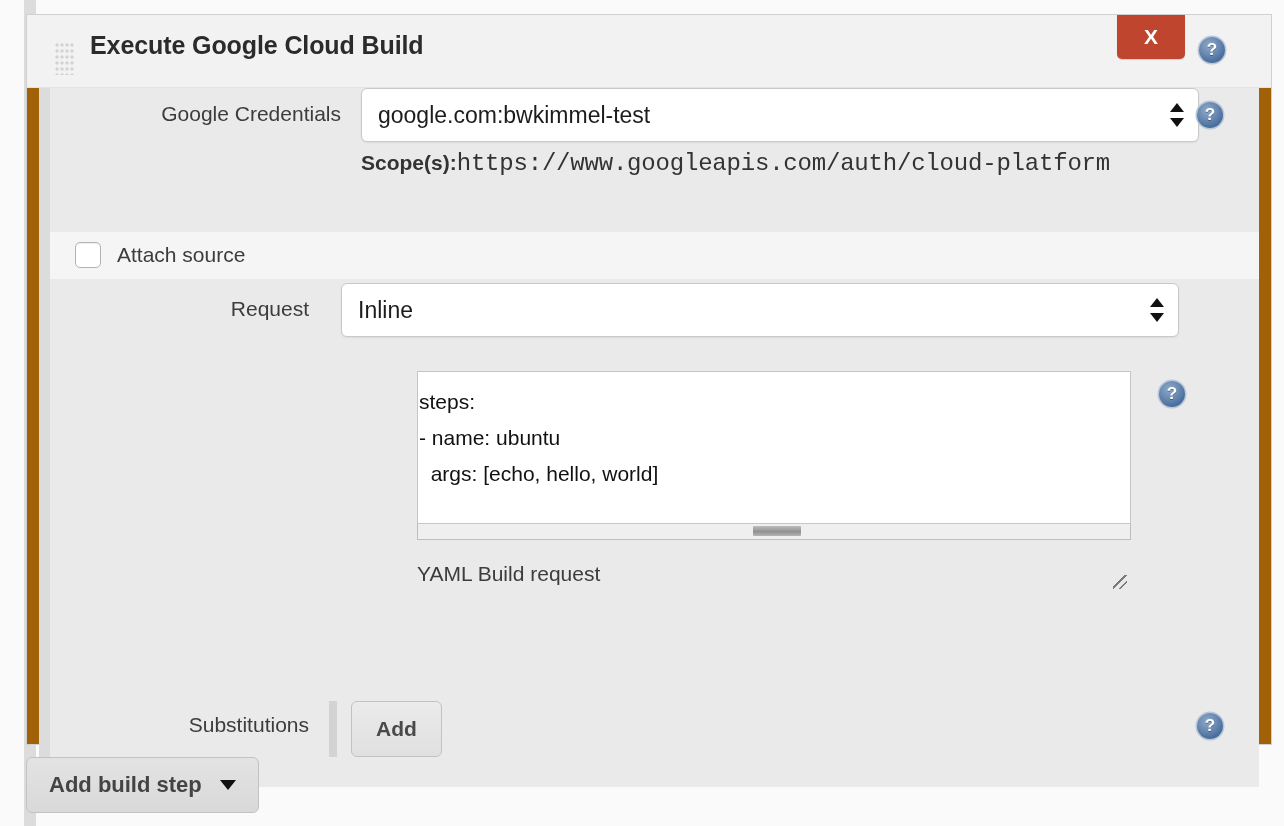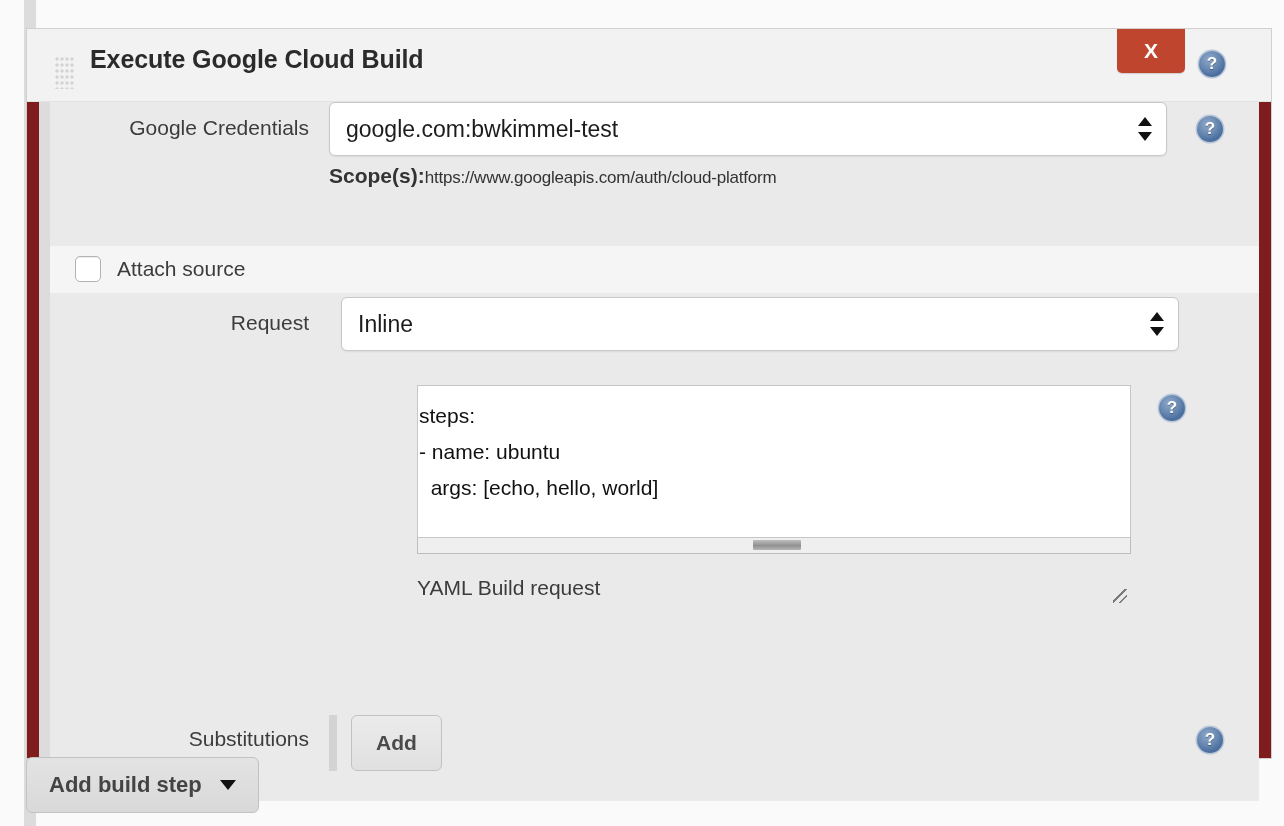--- a/index.html
+++ b/index.html
@@ -14,23 +14,23 @@
   }
 
   
   .gutter-bar{
     position:absolute;left:24px;top:0;width:12px;height:826px;
     background:#dcdcdc;
   }
 
   
   .step-container{
-    position:absolute;left:26px;top:28px;width:1246px;height:731px;
+    position:absolute;left:26px;top:14px;width:1246px;height:731px;
     border:1px solid #d0d0d0;
-    background:#7f1d1d;
+    background:#a16207;
     box-sizing:border-box;
   }
 
   
   .step-header{
     position:absolute;left:0;top:0;width:100%;height:73px;
     background:#f2f2f2;
     border-bottom:1px solid #e2e2e2;
     box-sizing:border-box;
   }
@@ -132,21 +132,21 @@
   .spin i.up{top:2px;border-bottom:9px solid #111;}
   .spin i.dn{bottom:2px;border-top:9px solid #111;}
 
   
   .scope-line{
     padding:8px 0 16px 0;
     font-size:21px;color:#333;
     white-space:nowrap;
   }
   .scope-label{font-weight:bold;font-family:"Liberation Sans", sans-serif;}
-  .scope-url{font-family:Liberation Sans, sans-serif;font-size:17px;letter-spacing:-.2px;margin-top:16px;}
+  .scope-url{font-family:Liberation Mono, monospace;font-size:24px;letter-spacing:-.2px;margin-top:16px;}
 
   
   .chk-wrap{display:flex;align-items:center;padding:10px 0 10px 0;}
   .checkbox{
     width:24px;height:24px;border:1px solid #b3b3b3;border-radius:5px;
     background:#fff;box-shadow:inset 0 1px 1px rgba(0,0,0,.07);
     cursor:pointer;flex:0 0 24px;
   }
   .chk-label{margin-left:16px;font-size:21px;color:#3c3c3c;}
 
@@ -223,21 +223,21 @@
   <div class="step-header">
     <div class="drag-handle"></div>
     <div class="step-title">Execute Google Cloud Build</div>
     <div style="position:absolute;left:1172px;top:22px;">
       <span class="help-icon"></span>
     </div>
   </div>
 
   <div class="rows">
 
-    <div class="row shaded" style="height:144px;">
+    <div class="row shaded" style="height:144px;padding-left:32px;">
       <div class="row-rail"></div>
       <div class="row-label">Google Credentials</div>
       <div class="row-body">
         <div class="select-box">
           <div class="select-value">google.com:bwkimmel-test</div>
           <span class="spin">
               <i class="up"></i>
               <i class="dn"></i>
             </span>
         </div>

